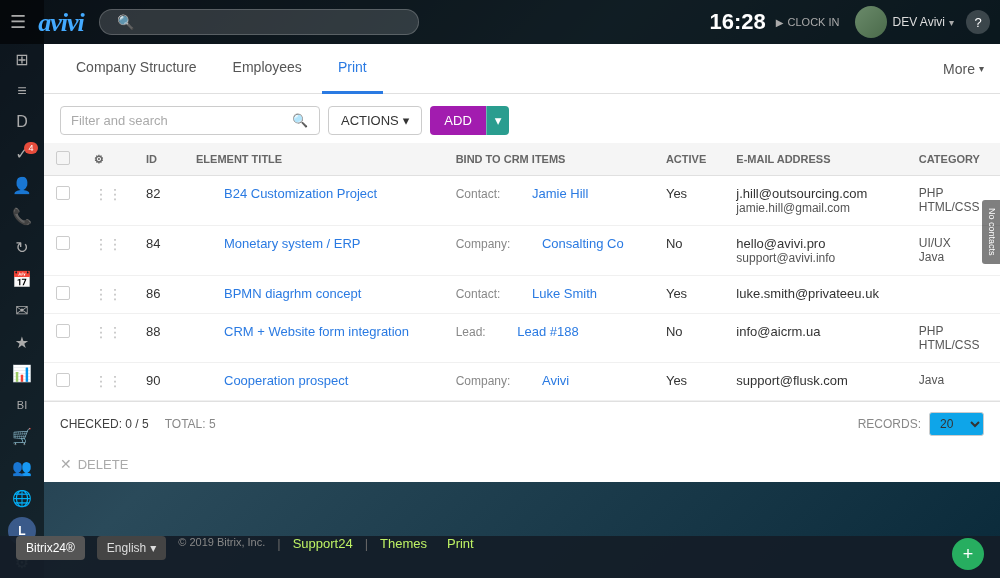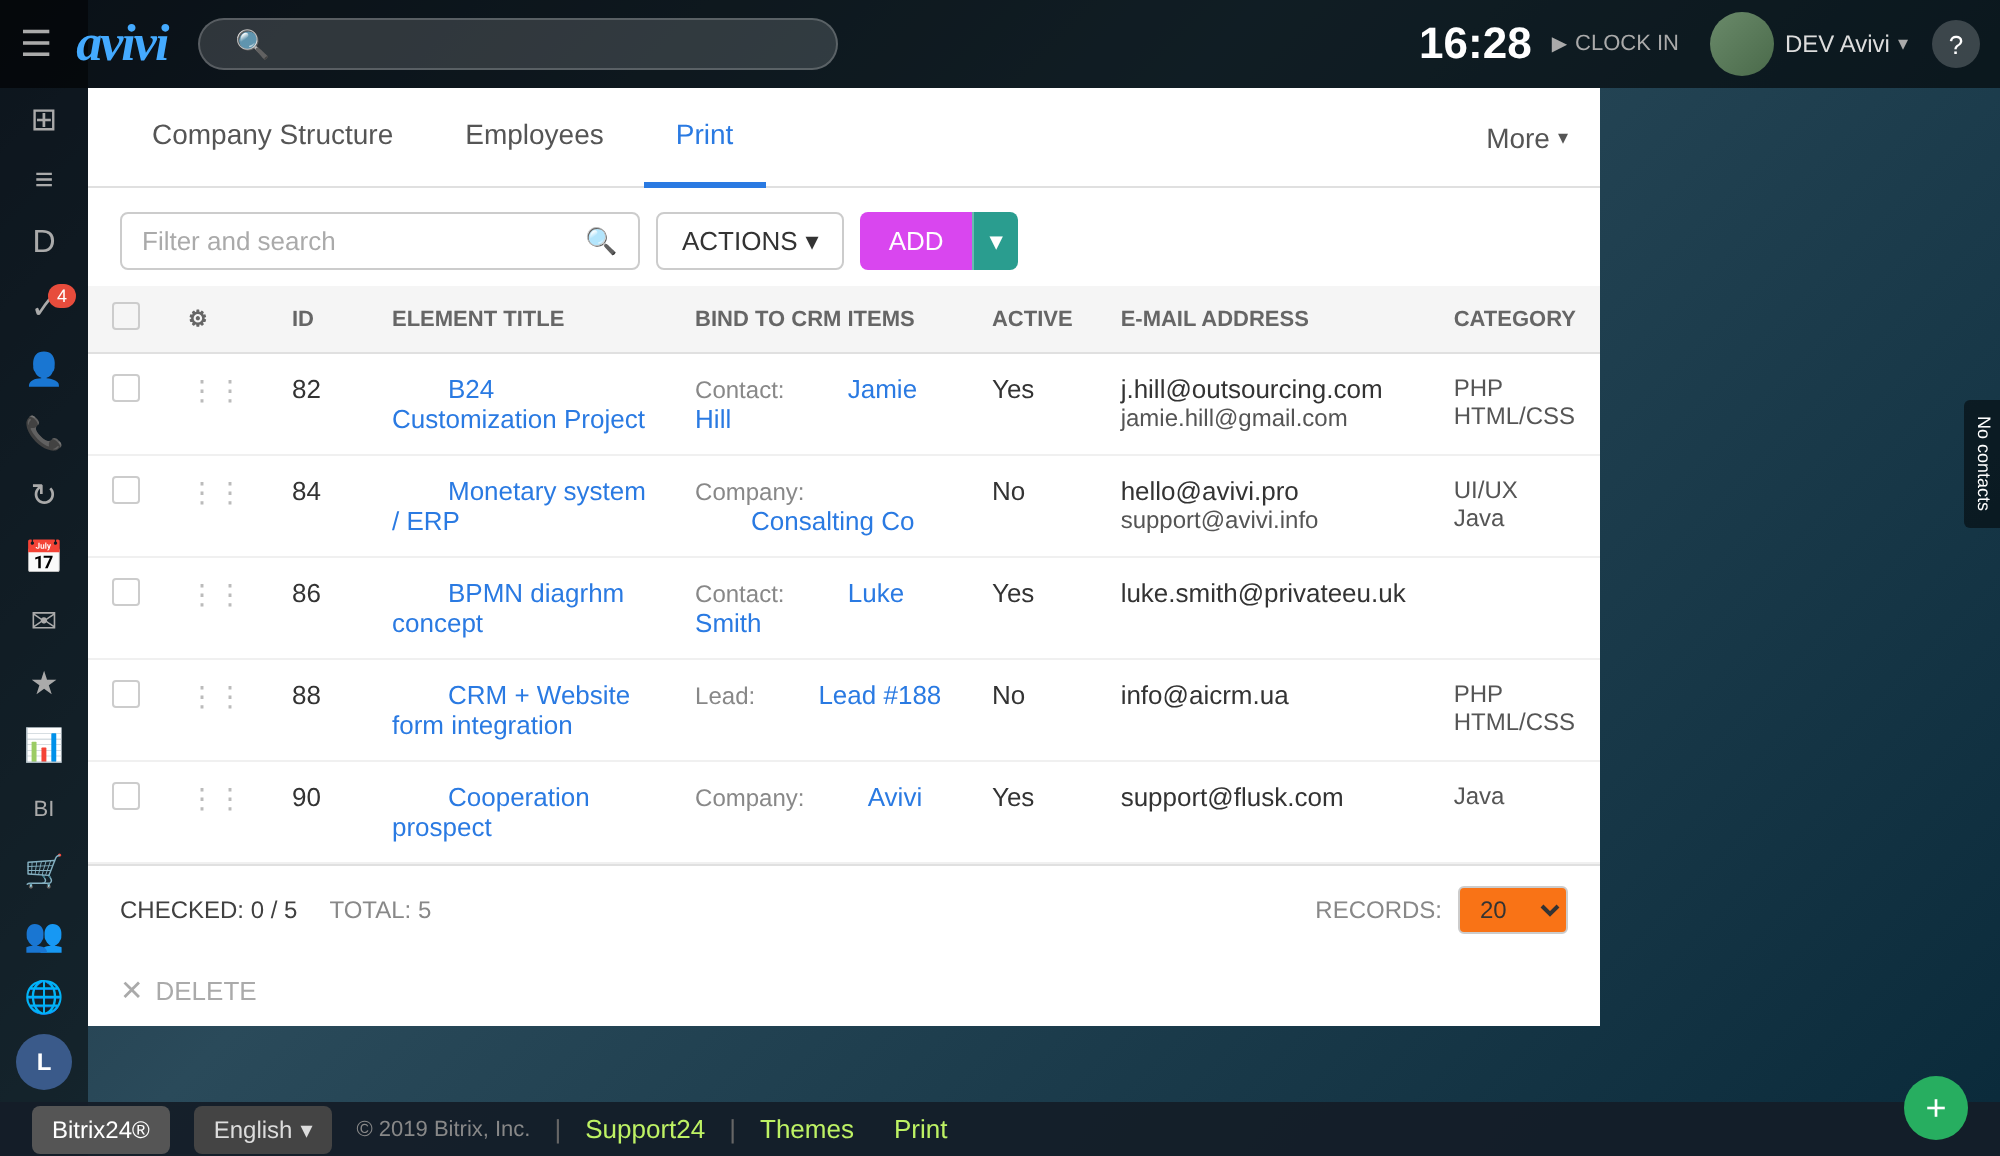--- a/index.html
+++ b/index.html
@@ -61,21 +61,21 @@
       position: absolute; top: 2px; right: 2px; background: #e74c3c; color: white;
       font-size: 9px; padding: 1px 3px; border-radius: 8px; min-width: 14px; text-align: center;
     }
     .sidebar-avatar {
       width: 28px; height: 28px; border-radius: 50%; background: #3a5a8a;
       display: flex; align-items: center; justify-content: center; color: white; font-size: 12px; font-weight: bold;
     }
 
     
     .main-content {
-      position: absolute; top: 44px; left: 44px; width: 756px; height: 534px;
+      position: absolute; top: 44px; left: 44px; width: 956px; height: 534px;
       z-index: 5;
     }
 
     
     .tab-bar {
       background: white; display: flex; align-items: center; height: 50px;
       padding: 0 16px; border-bottom: 1px solid #e0e0e0;
     }
     .tab-item {
       padding: 0 16px; height: 50px; display: flex; align-items: center;
@@ -104,21 +104,21 @@
       border: none; outline: none; font-size: 13px; color: #555; width: 100%;
     }
     .filter-search input::placeholder { color: #aaa; }
     .filter-search-icon { color: #aaa; }
     .actions-btn {
       background: white; border: 1px solid #ccc; border-radius: 4px;
       padding: 6px 12px; font-size: 13px; color: #333; cursor: pointer;
       display: flex; align-items: center; gap: 4px;
     }
     .add-btn {
-      background: #d946ef; border: none; border-radius: 4px 0 0 4px;
+      background: #a21caf; border: none; border-radius: 4px 0 0 4px;
       padding: 7px 14px; font-size: 13px; color: white; cursor: pointer; font-weight: 500;
     }
     .add-dropdown {
       background: #2a9d8f; border: none; border-left: 1px solid rgba(255,255,255,0.3);
       border-radius: 0 4px 4px 0; padding: 7px 8px; color: white; cursor: pointer;
     }
     .add-group { display: flex; }
 
     
     .table-container {
@@ -149,21 +149,21 @@
     .table-footer {
       background: white; padding: 10px 16px; display: flex; align-items: center;
       border-top: 1px solid #e0e0e0;
     }
     .checked-info { font-size: 12px; color: #404040; margin-right: 16px; }
     .total-info { font-size: 12px; color: #888; }
     .records-area { margin-left: auto; display: flex; align-items: center; gap: 8px; }
     .records-label { font-size: 12px; color: #888; }
     .records-select {
       border: 1px solid #ccc; border-radius: 3px; padding: 3px 6px;
-      font-size: 12px; color: #333; background: #f97316; cursor: pointer;
+      font-size: 12px; color: #333; background: #0ea5e9; cursor: pointer;
     }
 
     
     .delete-bar {
       background: white; padding: 10px 16px;
     }
     .delete-btn {
       display: flex; align-items: center; gap: 6px; color: #aaa;
       font-size: 13px; cursor: pointer;
     }
@@ -173,22 +173,22 @@
     .right-panel-hint {
       position: absolute; right: 0; top: 200px; width: 18px;
       background: rgba(0,0,0,0.5); color: white; font-size: 9px;
       writing-mode: vertical-rl; text-orientation: mixed;
       padding: 8px 3px; border-radius: 3px 0 0 3px; cursor: pointer;
       z-index: 20; white-space: nowrap;
     }
 
     
     .footer-bar {
-      position: absolute; bottom: 0; left: 0; width: 1000px; height: 27px;
-      background: rgba(20, 30, 40, 0.95); display: flex; align-items: center;
+      position: absolute; bottom: 0; left: 0; width: 1000px; height: 42px;
+      background: rgba(20, 30, 40, 0.95); display: flex; align-items: flex-start;
       padding: 0 16px; z-index: 15; gap: 12px;
     }
     .bitrix-btn {
       background: #555; color: white; padding: 5px 10px; border-radius: 4px;
       font-size: 12px; cursor: pointer; border: none;
     }
     .lang-btn {
       background: #444; color: #ddd; padding: 5px 10px; border-radius: 4px;
       font-size: 12px; cursor: pointer; border: none; display: flex; align-items: center; gap: 4px;
     }

